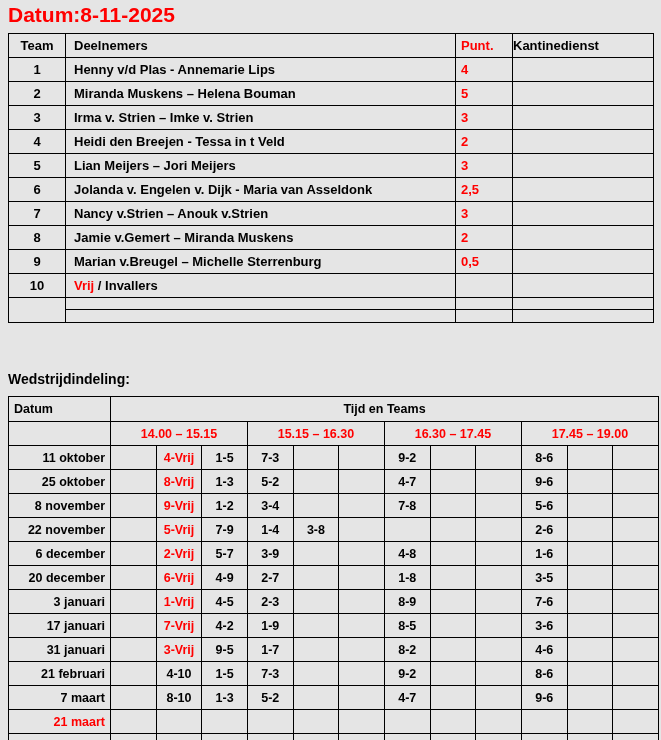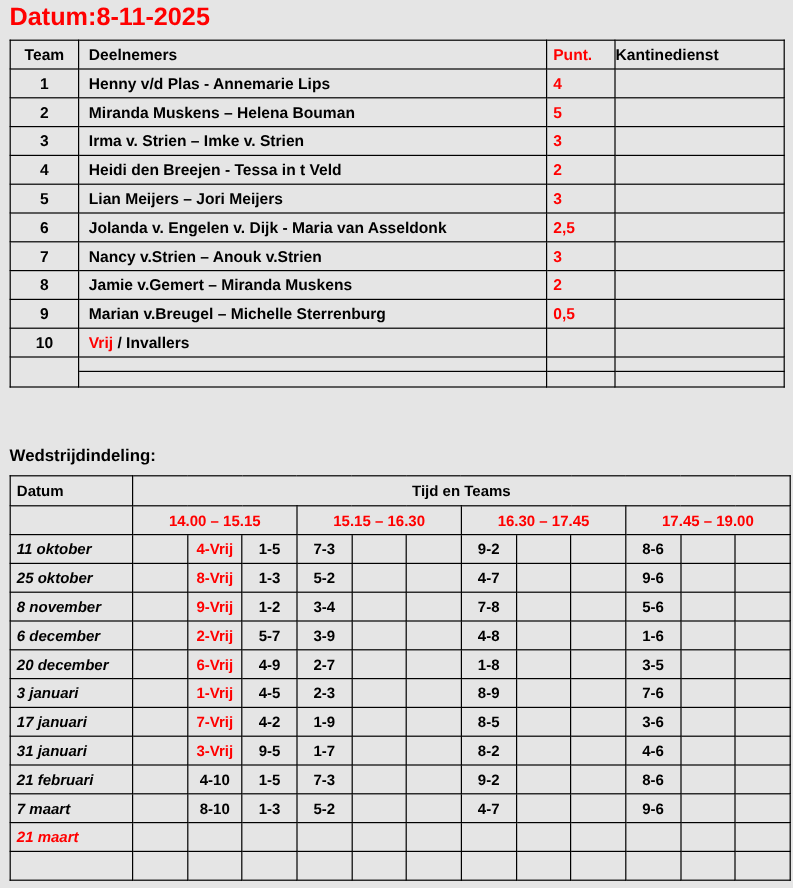--- a/index.html
+++ b/index.html
@@ -30,21 +30,21 @@
   .teams .empty-half-a td { height:12px; }
   .teams .empty-half-b td { height:13px; }
 
   
   .sched-label { margin:48px 0 9px 8px; font-size:14px; }
   .schedule { width:650px; }
   .schedule td, .schedule th { height:24px; font-size:12.5px; }
   .schedule .hdr-row th { height:25px; }
   .sc-datum  { width:102px; }
   .sc-slot   { width:45.66px; }
-  .cell-datum { text-align:left; padding:0 5px; font-size:13px;font-style:italic; }
+  .cell-datum { text-align:right; padding:0 5px; font-size:13px; }
   .cell-slot  { text-align:center; padding:0; }
   .hdr-datum  { text-align:left; padding:0 5px; font-size:13px; }
   .hdr-tijd   { text-align:center; font-size:13px; }
   .hdr-time   { text-align:center; }
 
   .red { color:#FF0000; }
 </style>
 </head>
 <body>
 
@@ -215,20 +215,35 @@
           <td class="cell-slot"></td>
           <td class="cell-slot"></td>
           <td class="cell-slot">7-8</td>
           <td class="cell-slot"></td>
           <td class="cell-slot"></td>
           <td class="cell-slot">5-6</td>
           <td class="cell-slot"></td>
           <td class="cell-slot"></td>
         </tr>
         <tr>
+          <td class="cell-datum">22 november</td>
+          <td class="cell-slot"></td>
+          <td class="cell-slot red">5-Vrij</td>
+          <td class="cell-slot">7-9</td>
+          <td class="cell-slot">1-4</td>
+          <td class="cell-slot">3-8</td>
+          <td class="cell-slot"></td>
+          <td class="cell-slot"></td>
+          <td class="cell-slot"></td>
+          <td class="cell-slot"></td>
+          <td class="cell-slot">2-6</td>
+          <td class="cell-slot"></td>
+          <td class="cell-slot"></td>
+        </tr>
+        <tr>
           <td class="cell-datum">6 december</td>
           <td class="cell-slot"></td>
           <td class="cell-slot red">2-Vrij</td>
           <td class="cell-slot">5-7</td>
           <td class="cell-slot">3-9</td>
           <td class="cell-slot"></td>
           <td class="cell-slot"></td>
           <td class="cell-slot">4-8</td>
           <td class="cell-slot"></td>
           <td class="cell-slot"></td>

